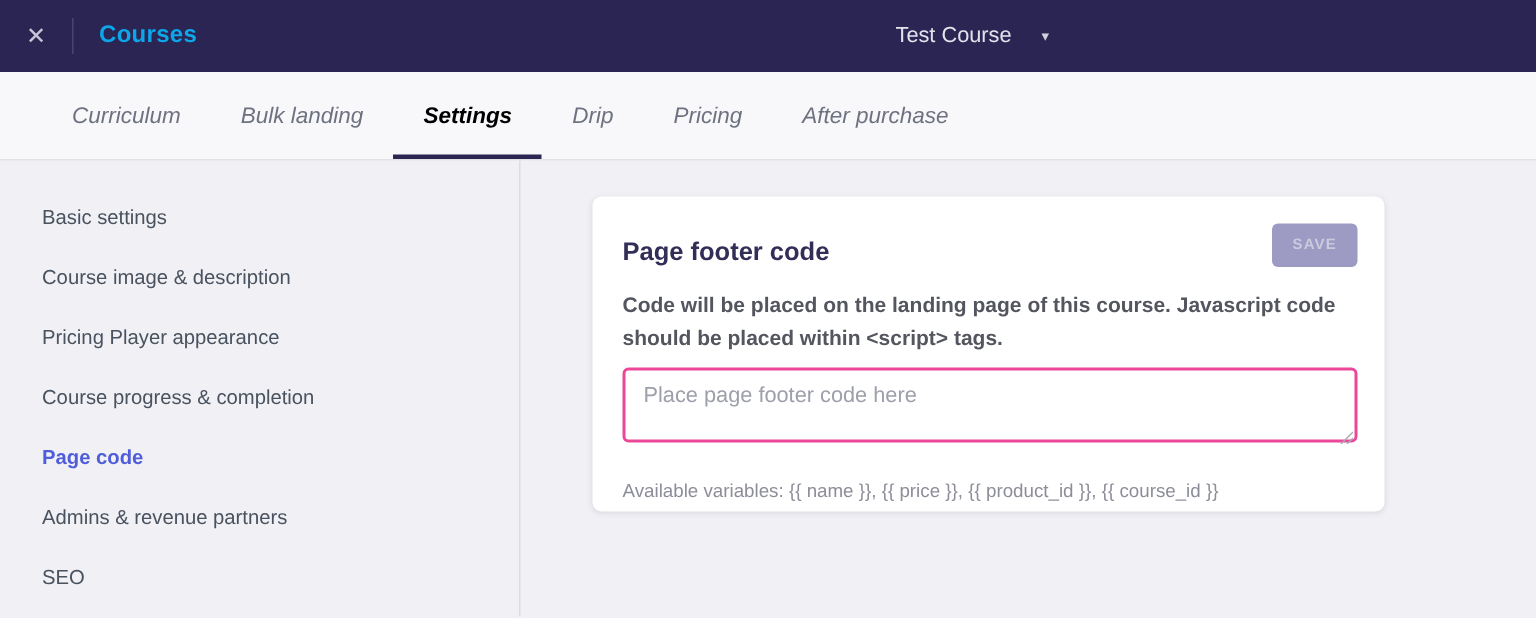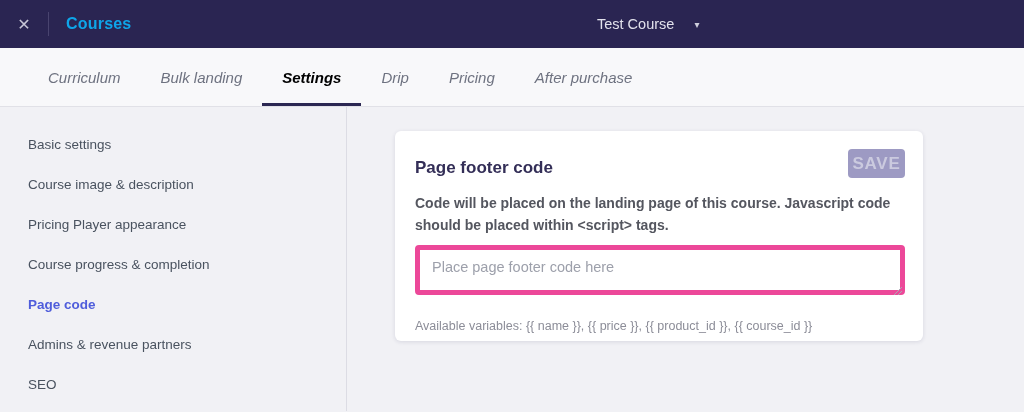--- a/index.html
+++ b/index.html
@@ -132,21 +132,21 @@
     color: #332e57;
     padding-top: 8px;
   }
   .save-btn {
     width: 57px;
     height: 29px;
     background: #9d9ac3;
     border: none;
     border-radius: 4px;
     color: #cbcadf;
-    font-size: 17px;
+    font-size: 10px;
     font-weight: bold;
     letter-spacing: 0.8px;
     cursor: pointer;
     font-family: "Liberation Sans", "DejaVu Sans", sans-serif;
   }
   .card-desc {
     margin-top: 15px;
     font-size: 14px;
     line-height: 1.55;
     color: #54565f;
@@ -154,21 +154,21 @@
     font-weight: bold;
   }
   .textarea-wrap {
     position: relative;
     margin-top: 9px;
     width: 490px;
   }
   .footer-code-input {
     width: 490px;
     height: 50px;
-    border: 5px solid #ec4899;
+    border: 2px solid #ec4899;
     border-radius: 4px;
     resize: none;
     outline: none;
     padding: 9px 12px;
     font-size: 14.5px;
     color: #ef4444;
     font-family: "Liberation Sans", "DejaVu Sans", sans-serif;
     background: #fff;
   }
   .footer-code-input::placeholder { color: #9da0ab; }

